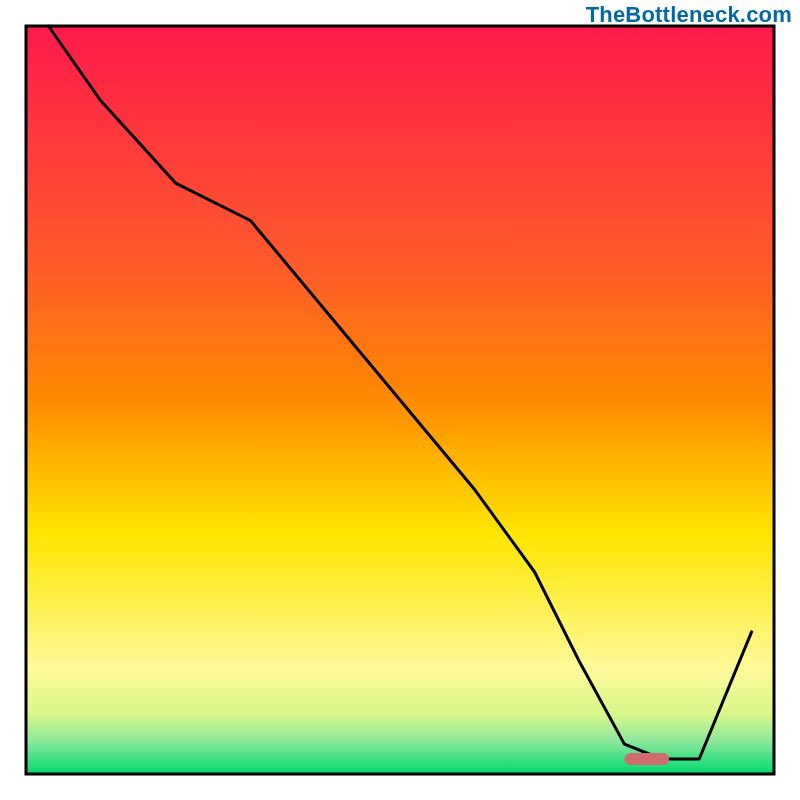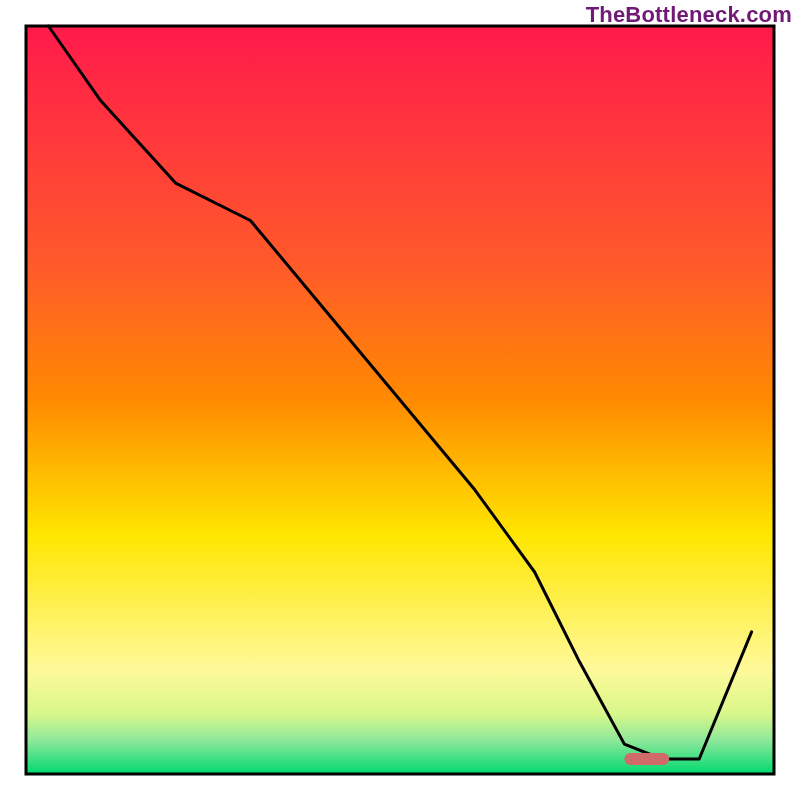--- a/index.html
+++ b/index.html
@@ -15,21 +15,21 @@
     position: relative;
     width: 800px;
     height: 800px;
   }
   .watermark {
     position: absolute;
     top: 2px;
     right: 8px;
     font-size: 22px;
     font-weight: 600;
-    color: #701a75;
+    color: #0369a1;
     letter-spacing: 0.2px;
     z-index: 5;
   }
   svg {
     display: block;
   }
 </style>
 </head>
 <body>
 

